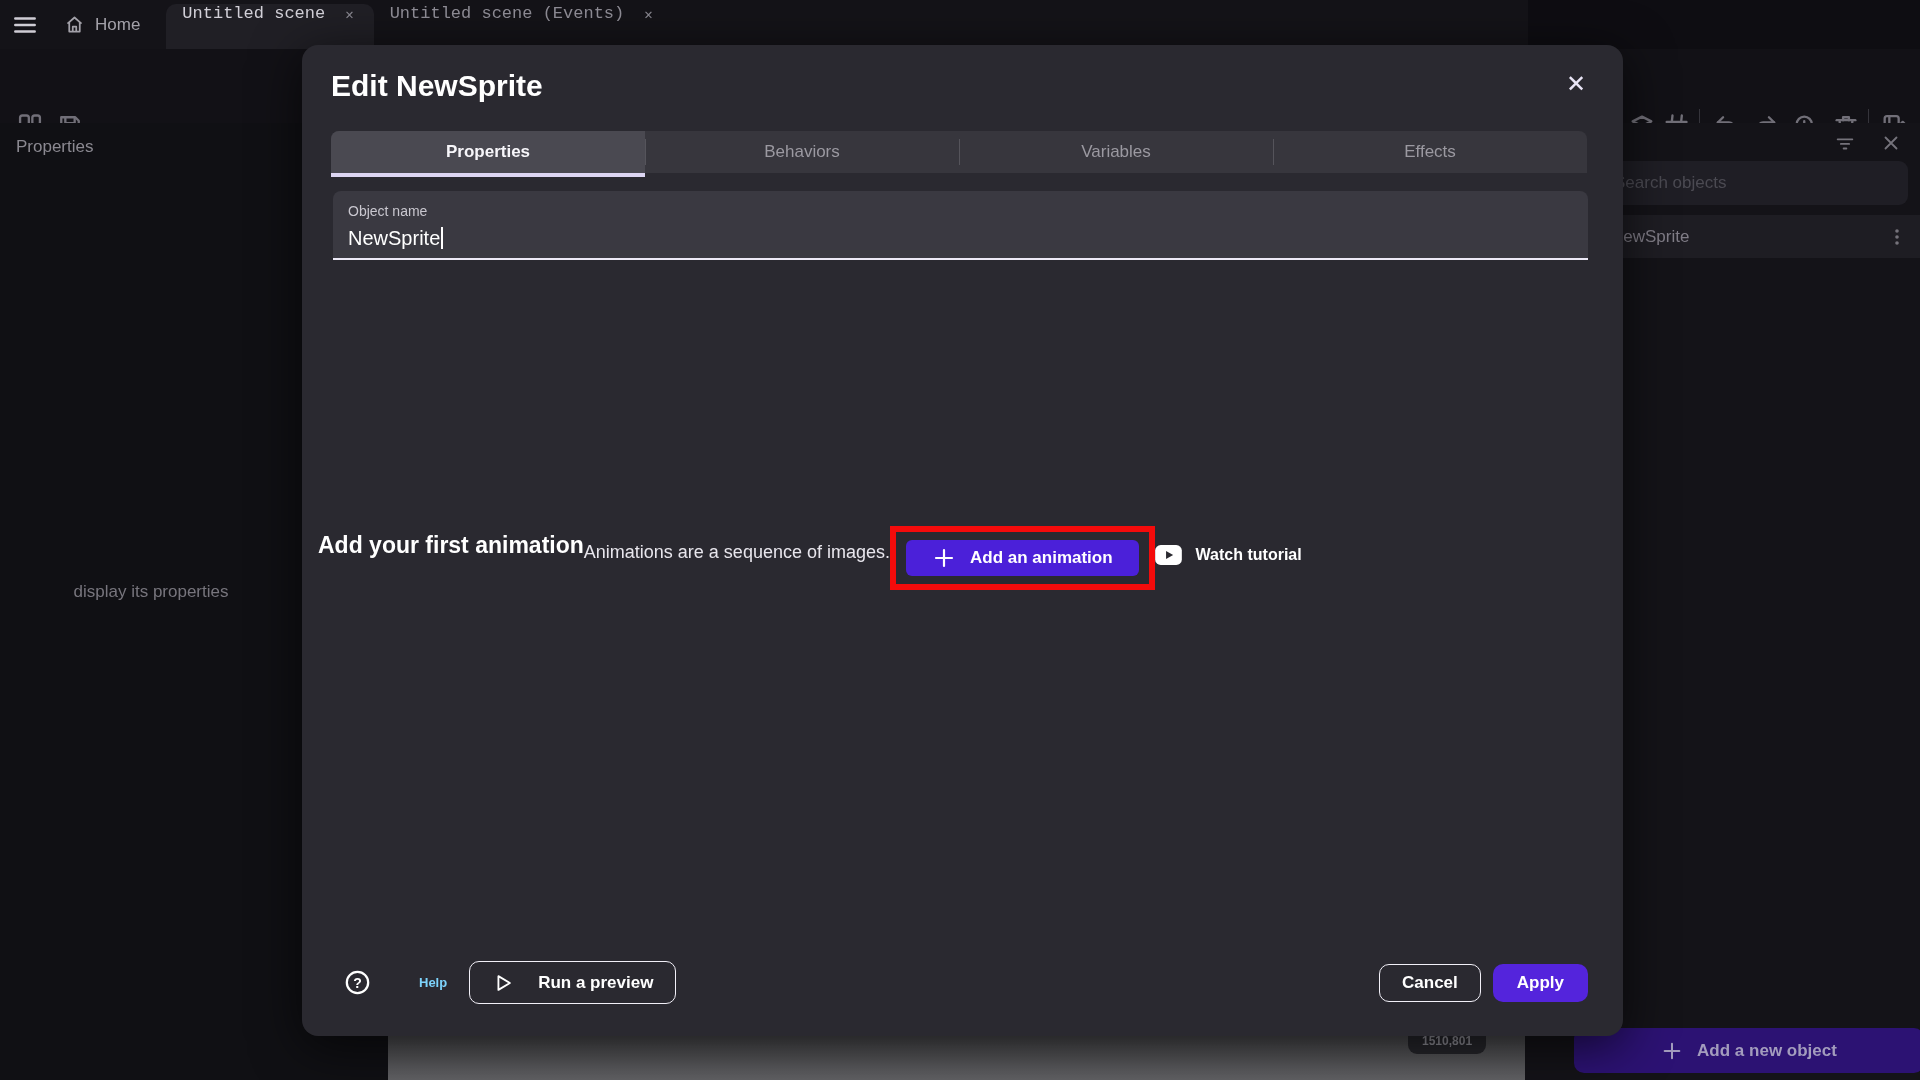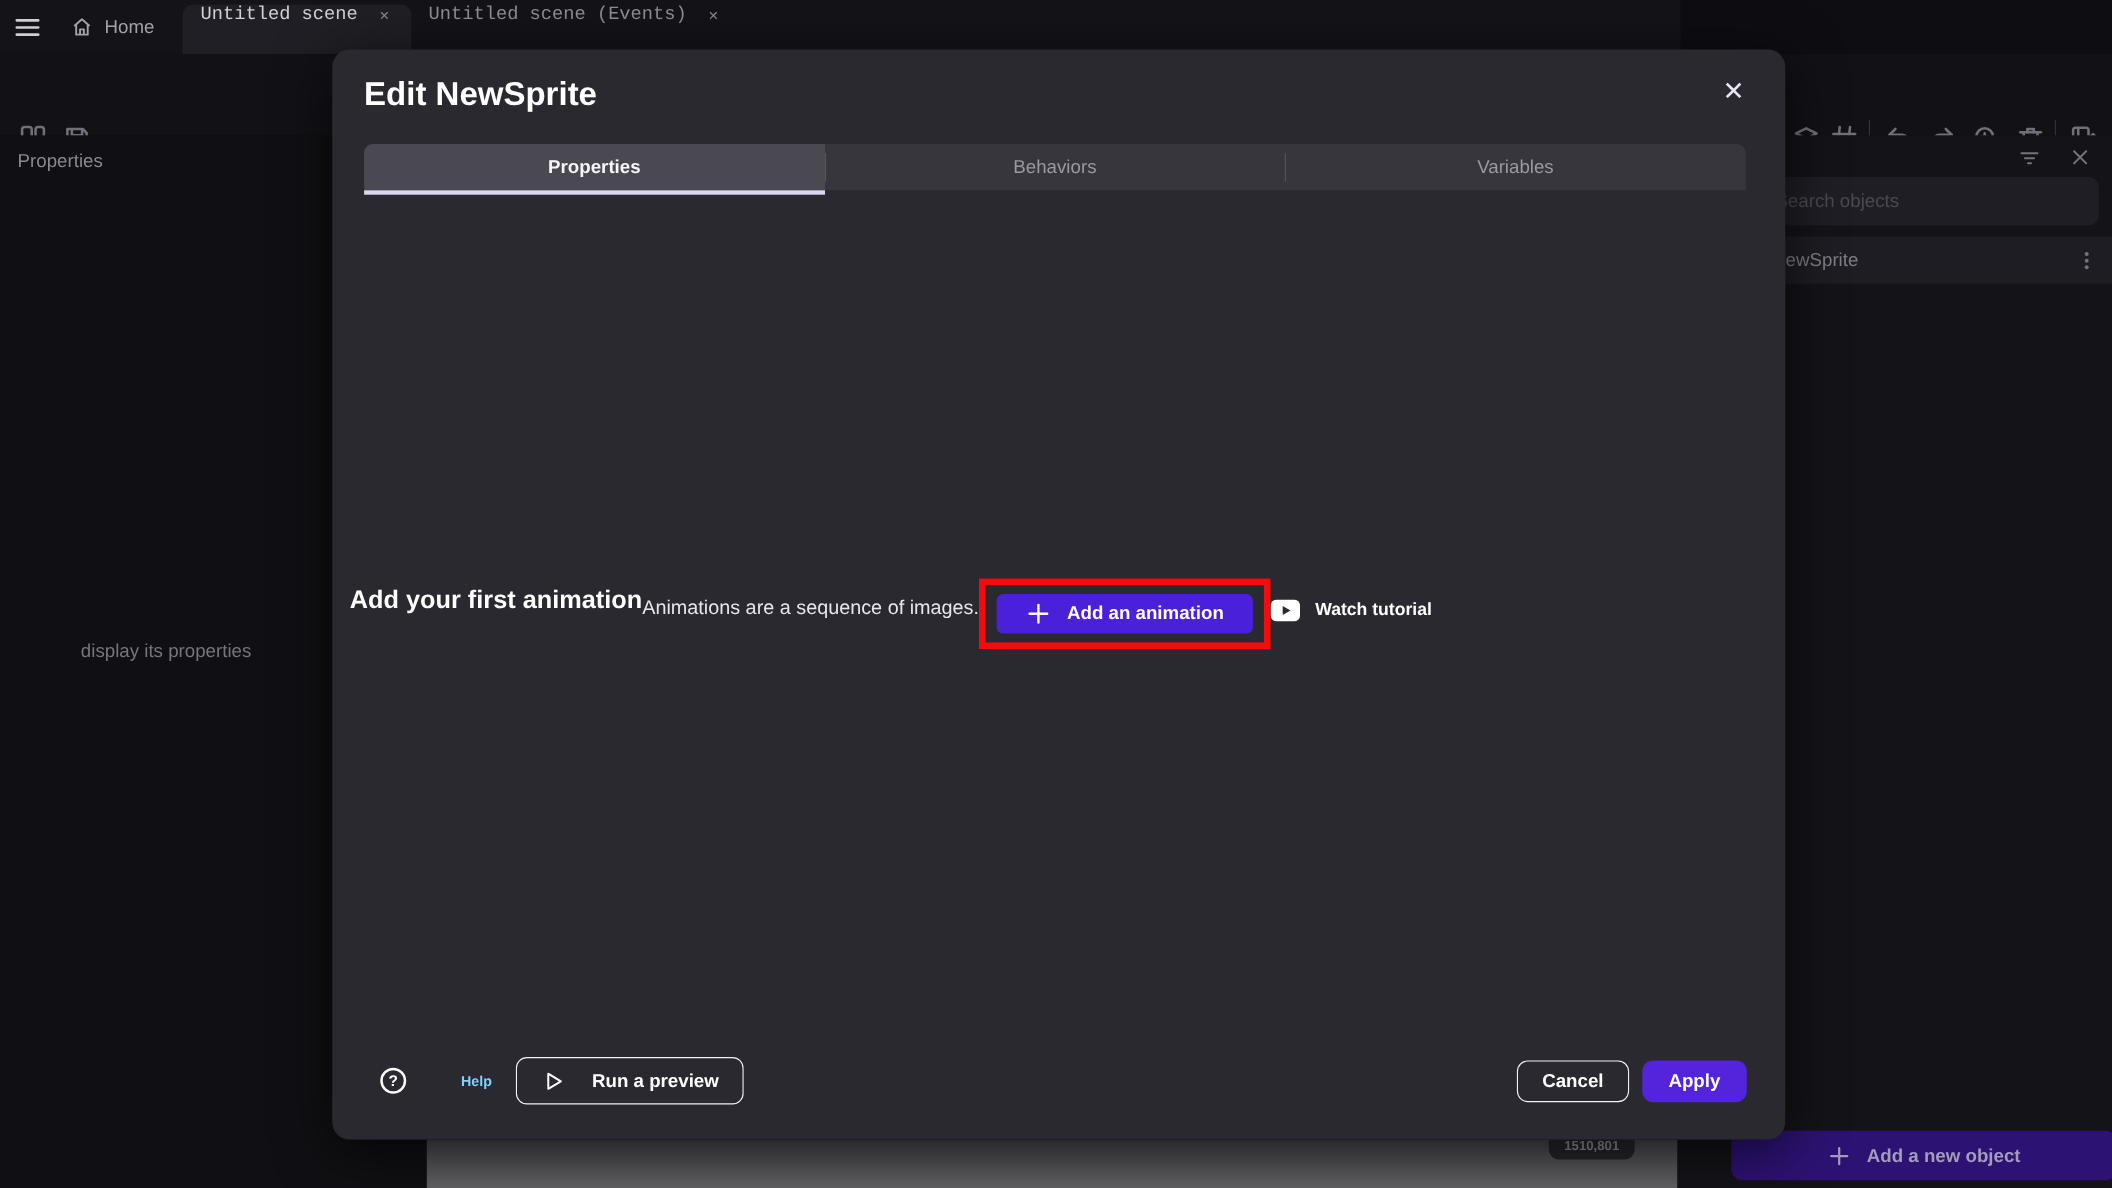--- a/index.html
+++ b/index.html
@@ -216,22 +216,27 @@
 </div>
 
 <div class="abs modal">
   <div class="modal-title">Edit NewSprite</div>
   <div class="modal-close">✕</div>
 
   <div class="tabstrip">
     <div class="mtab active">Properties</div>
     <div class="mtab">Behaviors</div>
     <div class="mtab">Variables</div>
-  </div>
-
+    <div class="mtab">Effects</div>
+  </div>
+
+  <div class="name-field">
+    <div class="name-field-label">Object name</div>
+    <div class="name-field-value"><span>NewSprite</span><span class="caret"></span></div>
+  </div>
 
   <div class="empty-state">
     <div class="empty-heading">Add your first animation</div>
     <div class="empty-sub">Animations are a sequence of images.</div>
     <div class="red-highlight">
       <button class="add-anim-btn">
         <svg width="24" height="24" viewBox="0 0 24 24" fill="none" stroke="#ffffff" stroke-width="2.2" stroke-linecap="round">
             <path d="M12 4v16M4 12h16"></path>
           </svg>
         <span>Add an animation</span>

